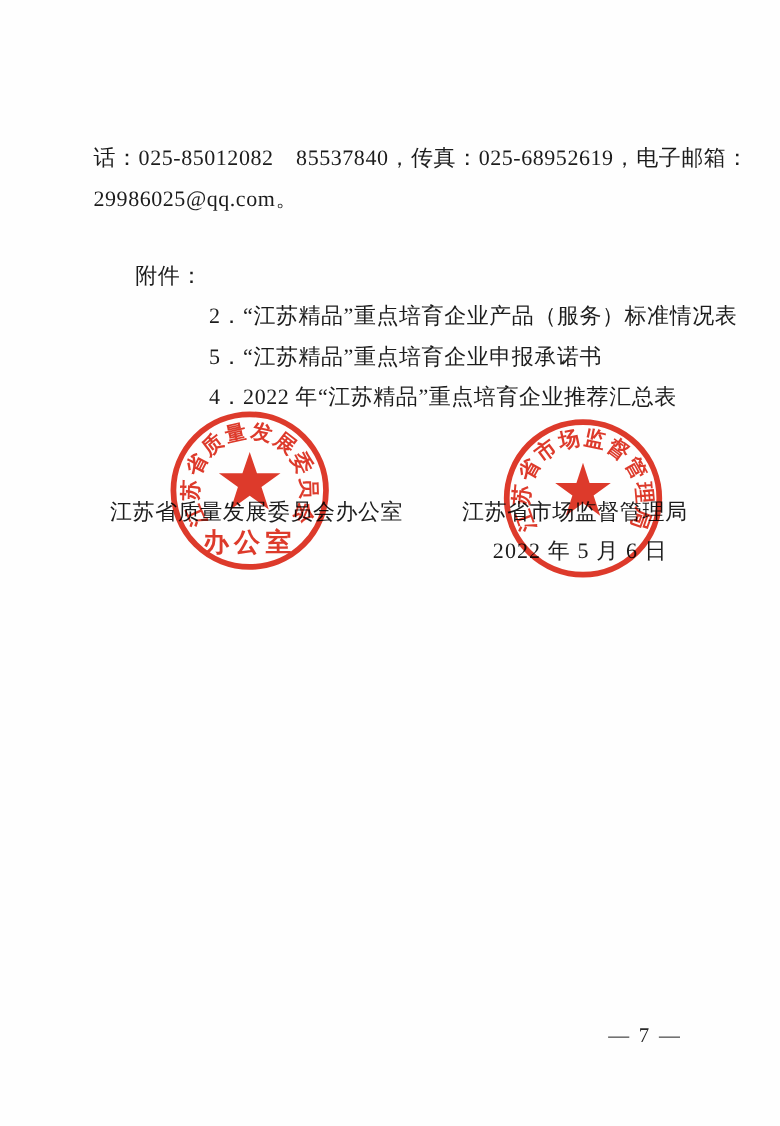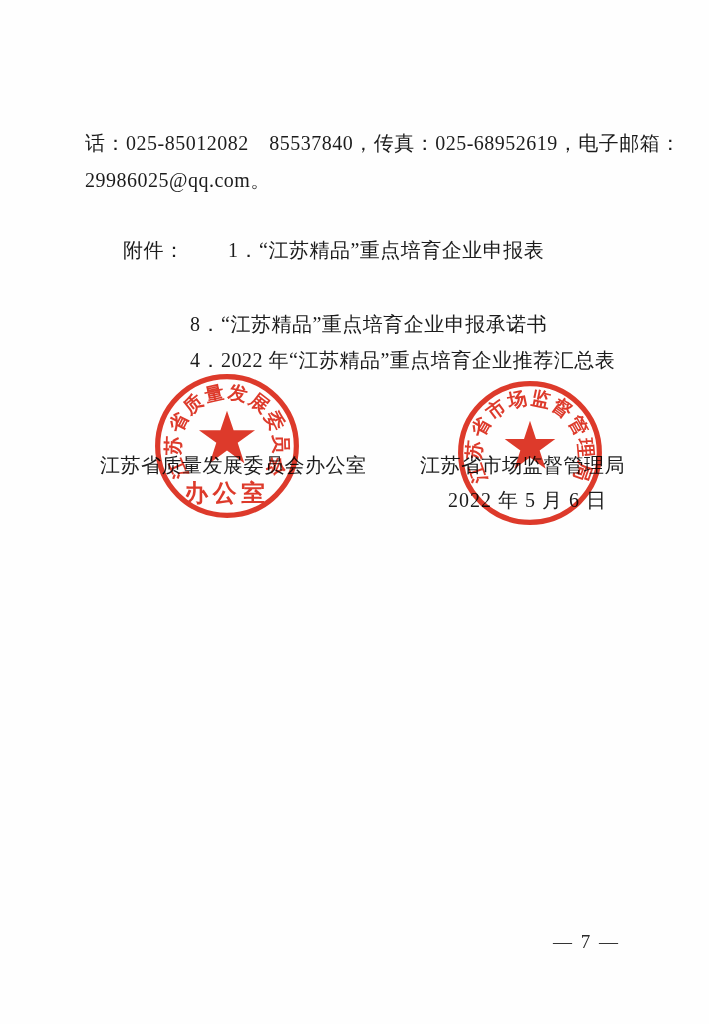--- a/index.html
+++ b/index.html
@@ -68,22 +68,22 @@
 </style>
 </head>
 <body>
 
 <div class="page">
 
   <div class="abs contact-line" style="left:85px; top:130px;">话：025-85012082　85537840，传真：025-68952619，电子邮箱：</div>
   <div class="abs contact-line" style="left:85px; top:167px;">29986025@qq.com。</div>
 
   <div class="abs att-label" style="left:123px; top:237px;">附件：</div>
-  <div class="abs att-item" style="left:228px; top:237px;">1．“江苏精品”重点培育企业申报表</div>
-  <div class="abs att-item" style="left:190px; top:311px;">8．“江苏精品”重点培育企业申报承诺书</div>
+  <div class="abs att-item" style="left:190px; top:274px;">2．“江苏精品”重点培育企业产品（服务）标准情况表</div>
+  <div class="abs att-item" style="left:190px; top:311px;">5．“江苏精品”重点培育企业申报承诺书</div>
   <div class="abs att-item" style="left:190px; top:347px;">4．2022 年“江苏精品”重点培育企业推荐汇总表</div>
 
   <div class="abs org-line" style="left:100px; top:452px;">江苏省质量发展委员会办公室</div>
   <div class="abs org-line" style="left:420px; top:452px;">江苏省市场监督管理局</div>
   <div class="abs date-line" style="left:448px; top:487px;">2022 年 5 月 6 日</div>
 
   <div class="seal" style="left:151px; top:370px; width:152px; height:152px;">
     <svg viewBox="0 0 160 160" width="152" height="152">
       <defs>
         <path id="sealArcLeft" d="M 40.05 110.10 A 50 50 0 1 1 119.95 110.10" fill="none"></path>

